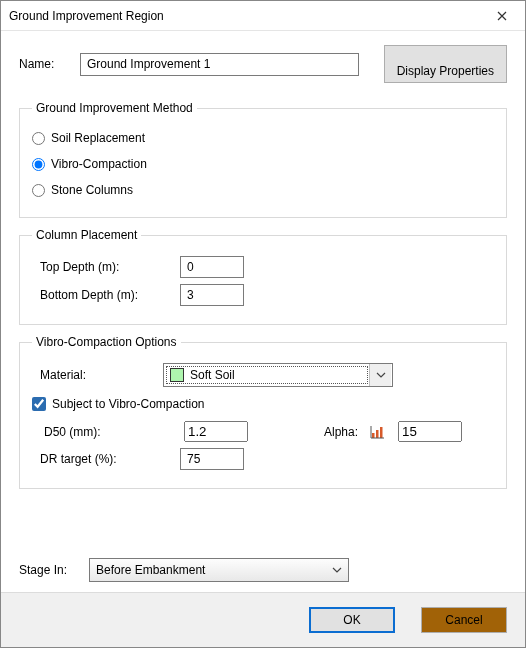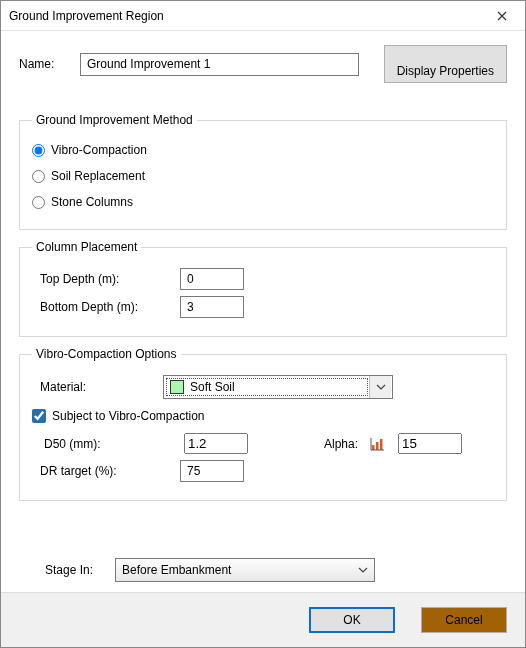--- a/index.html
+++ b/index.html
@@ -34,21 +34,21 @@
   }
   .body {
     flex: 1;
     padding: 14px 18px 10px 18px;
     display: flex; flex-direction: column;
     gap: 10px;
   }
 
   .row { display: flex; align-items: center; gap: 8px; }
 
-  .name-row { margin-bottom: 20px; gap: 13px; }
+  .name-row { margin-bottom: 8px; gap: 13px; }
   .name-row label { width: 48px; }
   .name-input {
     flex: 1;
     height: 23px;
     border: 1px solid #7a7a7a;
     padding: 2px 6px;
     font: inherit;
   }
   .display-props {
     height: 26px;
@@ -127,21 +127,21 @@
   .d50-row input.num { width: 64px; }
   .d50-row .alpha-spacer { width: 60px; }
   .d50-row .lbl-alpha { margin-right: 4px;}
   .d50-row .alpha-icon {
     width: 16px; height: 16px;
     display: inline-flex; align-items: center; justify-content: center;
     margin-right: 4px;
   }
   .d50-row .alpha-icon svg { width: 16px; height: 16px; }
 
-  .stage-row { margin-top: auto; display:flex; align-items:center; gap:10px; padding-top: 22px; margin-left: 26px;}
+  .stage-row { margin-top: auto; display:flex; align-items:center; gap:10px; padding-top: 22px;}
   .stage-row label { width: 60px; }
   .stage-select {
     width: 260px; height: 24px;
     border: 1px solid #7a7a7a;
     background: linear-gradient(#fdfdfd,#e8e8e8);
     display: flex; align-items: center;
     padding: 0 6px;
     position: relative;
   }
   .stage-select .chev {
@@ -190,26 +190,26 @@
 
     <div class="row name-row">
       <label>Name:</label>
       <input class="name-input" type="text" value="Ground Improvement 1" style="">
       <button class="display-props">Display Properties</button>
     </div>
 
     <fieldset class="group">
       <legend>Ground Improvement Method</legend>
       <div class="radio-row">
+        <input type="radio" name="method" style="">
+        <span>Soil Replacement</span>
+      </div>
+      <div class="radio-row">
         <input type="radio" name="method" checked="" style="">
         <span>Vibro-Compaction</span>
-      </div>
-      <div class="radio-row">
-        <input type="radio" name="method" style="">
-        <span>Soil Replacement</span>
       </div>
       <div class="radio-row">
         <input type="radio" name="method" style="">
         <span>Stone Columns</span>
       </div>
     </fieldset>
 
     <fieldset class="group">
       <legend>Column Placement</legend>
       <div class="field-row">

